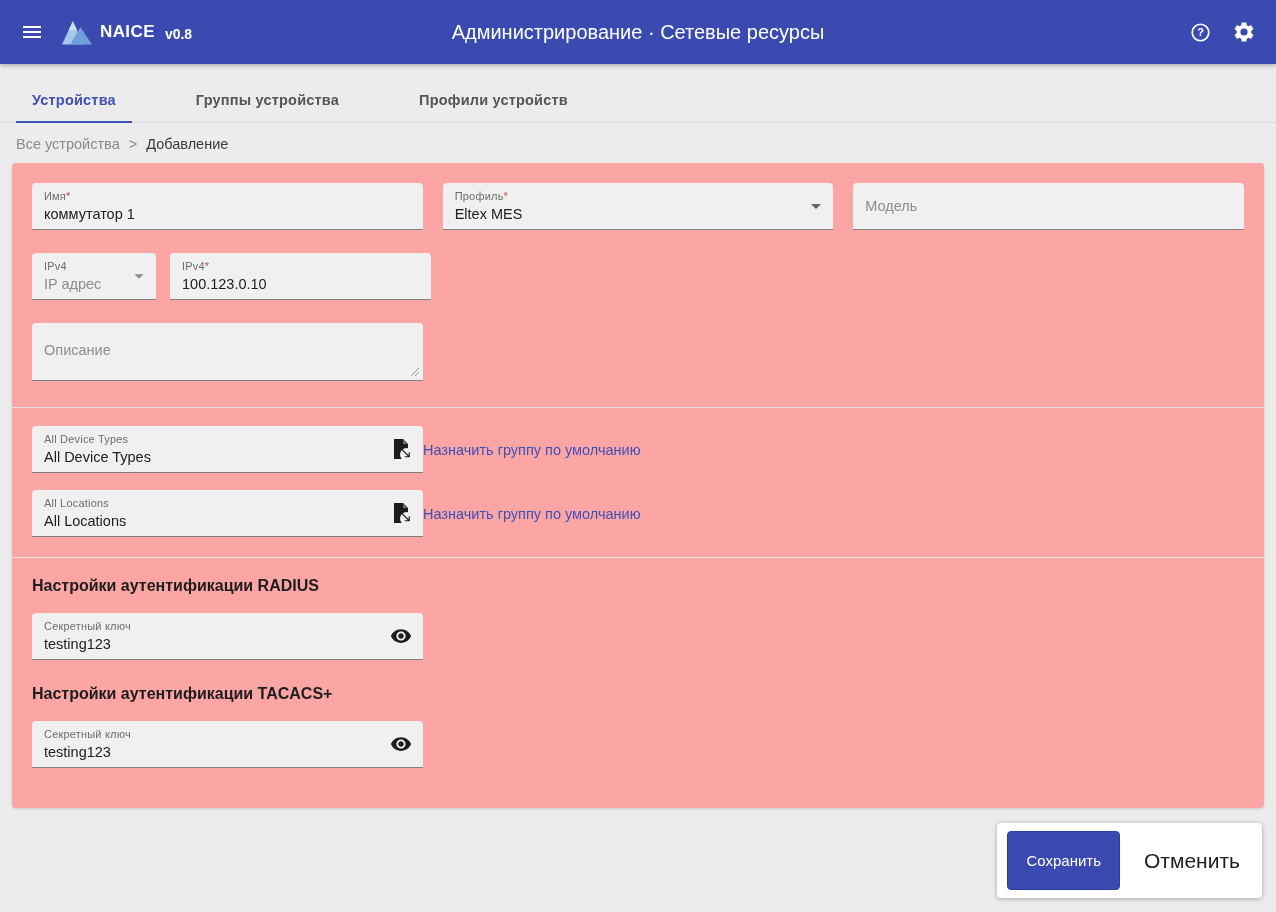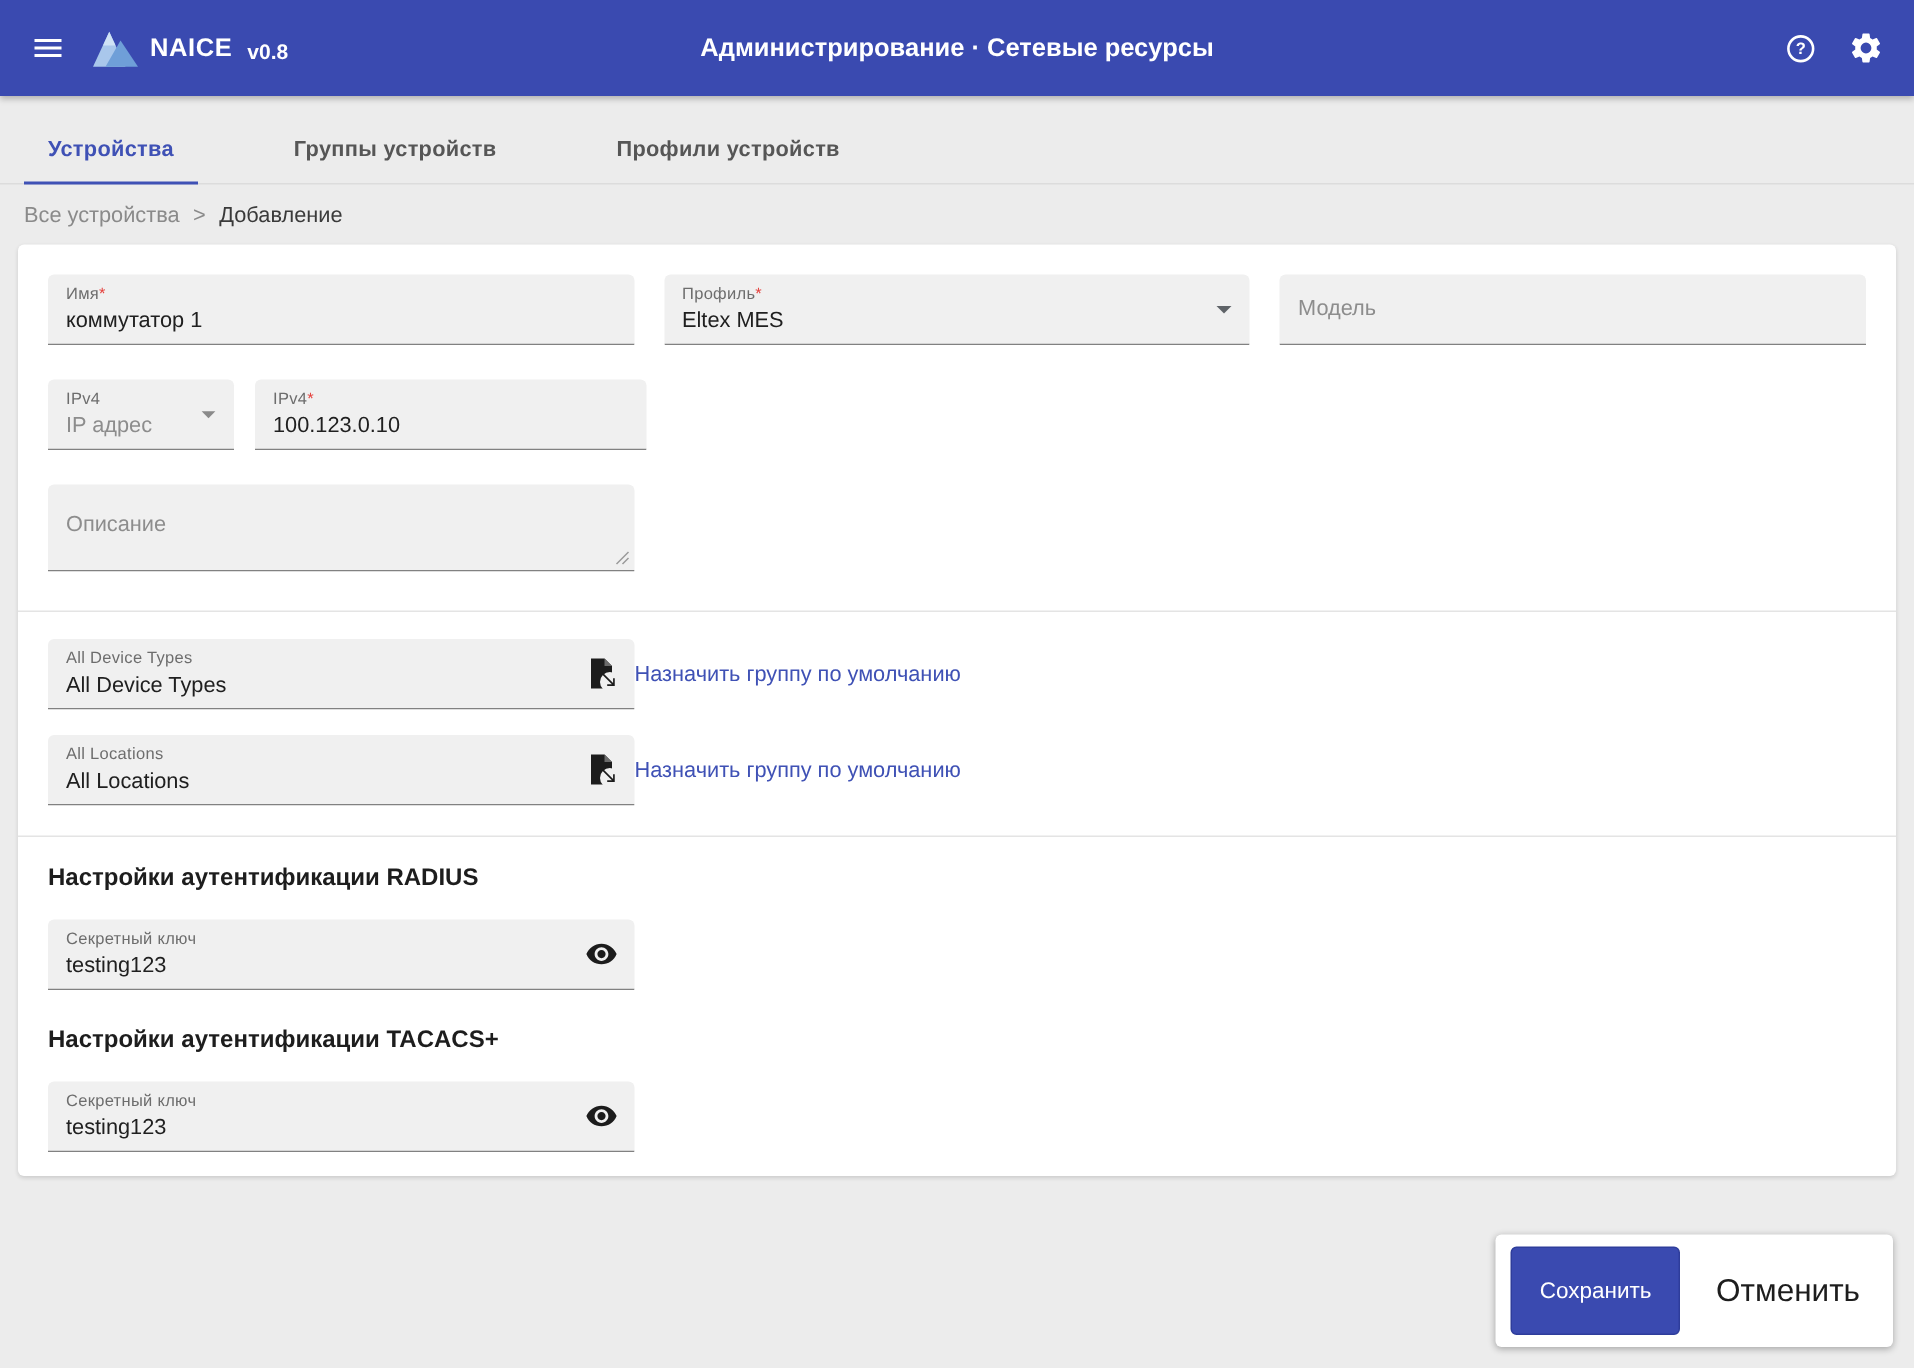--- a/index.html
+++ b/index.html
@@ -10,36 +10,36 @@
   }
   
   .appbar{height:64px;background:#3a4ab0;display:flex;align-items:center;position:relative;
     padding:0 14px;color:#fff;box-shadow:0 2px 4px rgba(0,0,0,.25);}
   .appbar-left{display:flex;align-items:center;gap:8px;}
   .icon-btn{background:none;border:none;cursor:pointer;display:flex;align-items:center;justify-content:center;
     width:36px;height:36px;padding:0;}
   .logo{display:flex;align-items:center;margin-left:4px;}
   .app-name{font-size:17px;font-weight:700;letter-spacing:.4px;}
   .app-version{font-size:14px;font-weight:600;margin-left:2px;position:relative;top:2px;}
-  .appbar-title{position:absolute;left:50%;transform:translateX(-50%);font-size:17px;font-weight:700;white-space:nowrap;}
+  .appbar-title{position:absolute;left:50%;transform:translateX(-50%);font-size:20px;font-weight:400;white-space:nowrap;}
   .appbar-right{margin-left:auto;display:flex;align-items:center;gap:8px;}
   
   .tabbar{display:flex;align-items:stretch;height:45px;margin-top:14px;padding-left:16px;
     border-bottom:1px solid #dcdcdc;gap:40px;}
   .tab{display:flex;align-items:center;padding:0 16px;margin-right:8px;font-size:14.5px;font-weight:600;
     color:#565656;cursor:pointer;position:relative;letter-spacing:.2px;}
   .tab.active{color:#3f51b5;}
   .tab.active::after{content:"";position:absolute;left:0;right:0;bottom:-1px;height:2px;background:#3f51b5;}
   
   .breadcrumb{display:flex;align-items:center;gap:9px;padding:13px 16px 11px;font-size:14.5px;}
   .bc-root{color:#8a8a8a;cursor:pointer;}
   .bc-sep{color:#8a8a8a;}
   .bc-current{color:#3a3a3a;}
   
-  .card{background:#ffffff;margin:0 12px;border-radius:4px;padding:20px 20px 16px;
+  .card{background:#fca5a5;margin:0 12px;border-radius:4px;padding:20px 20px 40px;
     box-shadow:0 1px 3px rgba(0,0,0,.14);}
   .row{display:flex;gap:20px;}
   .row-tight{display:flex;gap:14px;}
   .w390{width:391px;}
   .w123{width:124px;}
   .w260{width:261px;}
   
   .field{position:relative;background:#f0f0f0;border-bottom:1px solid #818181;
     border-radius:4px 4px 0 0;height:47px;padding:7px 12px 6px;cursor:text;}
   .flabel{font-size:11px;line-height:13px;color:#6d6d6d;letter-spacing:.2px;white-space:nowrap;}
@@ -104,21 +104,21 @@
       </svg>
     </button>
   </div>
 </header>
 
 <nav class="tabbar">
   <div class="tab active">
     <span>Устройства</span>
   </div>
   <div class="tab">
-    <span>Группы устройств</span>
+    <span>Группы устройства</span>
   </div>
   <div class="tab">
     <span>Профили устройств</span>
   </div>
 </nav>
 
 <div class="breadcrumb">
   <span class="bc-root">Все устройства</span>
   <span class="bc-sep">&gt;</span>
   <span class="bc-current">Добавление</span>

